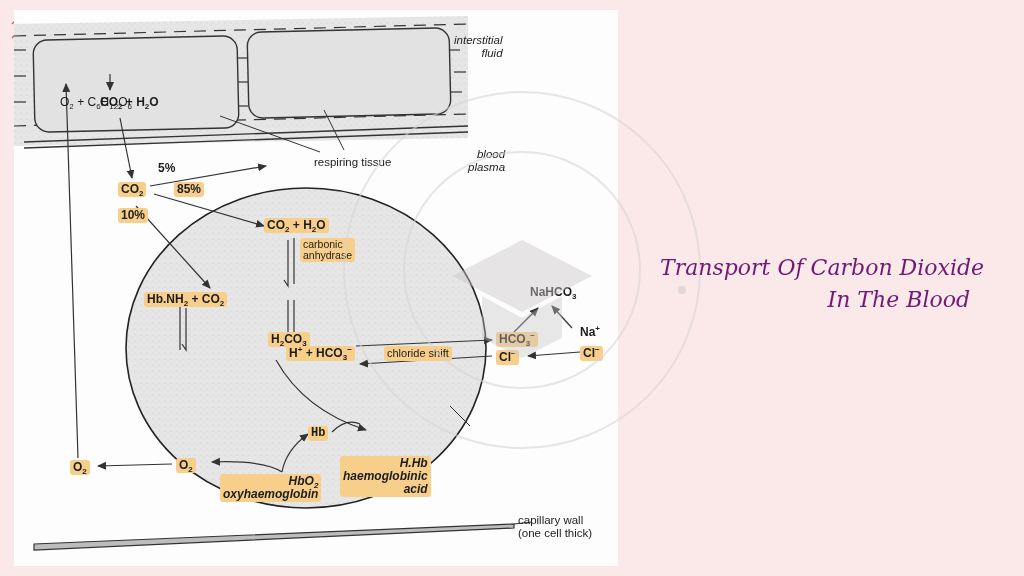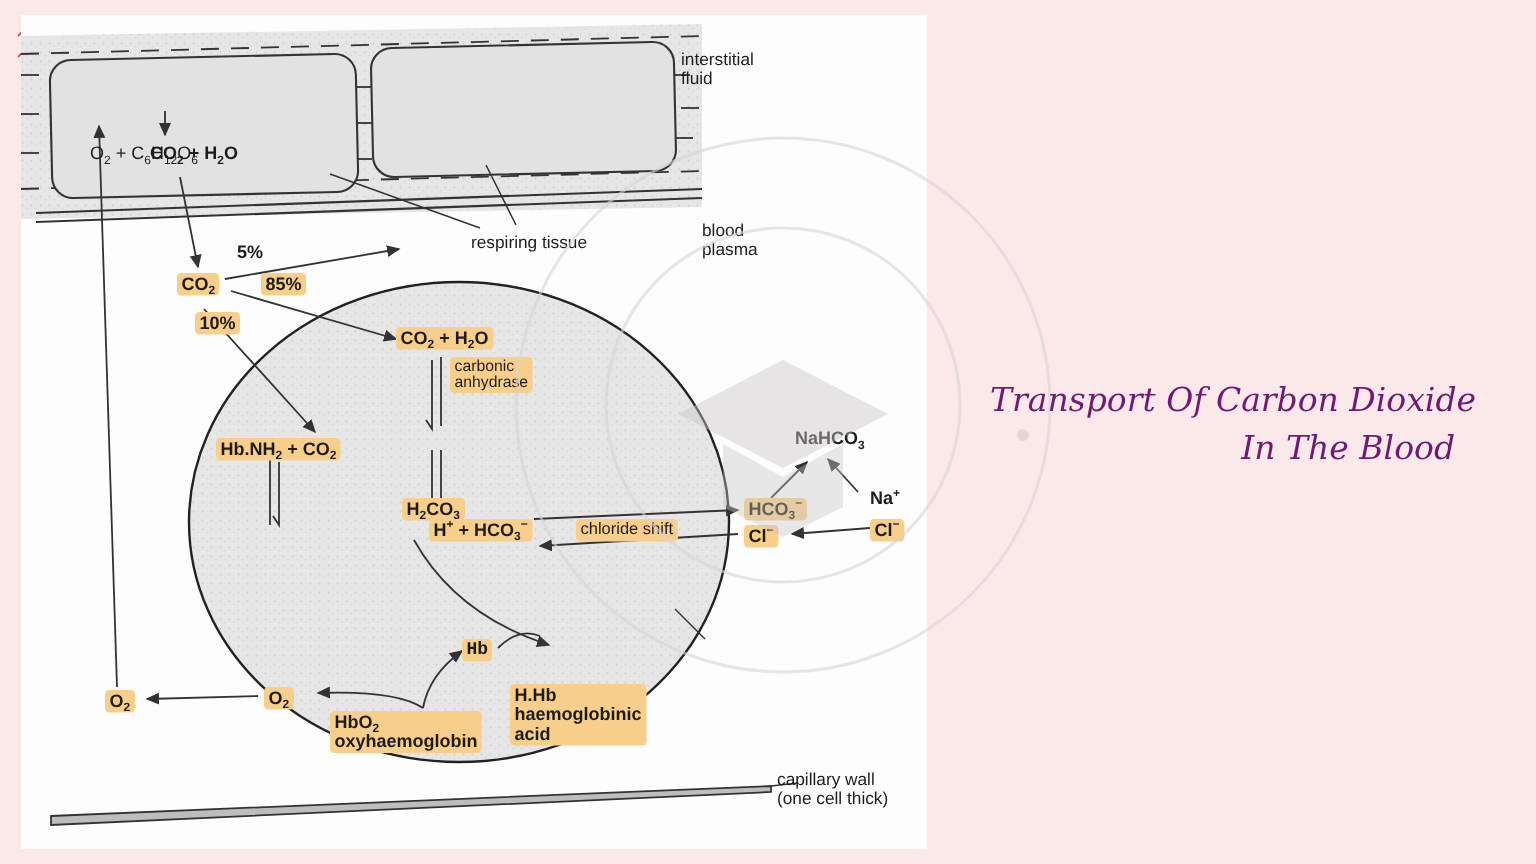--- a/index.html
+++ b/index.html
@@ -1,21 +1,21 @@
 <!DOCTYPE html>
 <html><head>
 <meta charset="utf-8">
 <style>
   html,body{margin:0;padding:0;}
   body{width:1024px;height:576px;background:#fbe9ea;position:relative;overflow:hidden;font-family:"Liberation Sans",sans-serif;}
   .scan{position:absolute;left:14px;top:10px;width:604px;height:556px;background:#fdfdfd;overflow:hidden;}
   .scan svg{position:absolute;left:0;top:0;}
   .lbl{position:absolute;font-family:"Liberation Sans",sans-serif;font-size:12px;color:#1c1c1c;line-height:13px;white-space:nowrap;}
   .hl{background:#f8cf8a;padding:1px 3px;border-radius:3px;}
-  .c{text-align:left;}
+  .c{text-align:right;font-style:italic;}
   sub{font-size:8px;vertical-align:-3px;line-height:0;}
   sup{font-size:8px;vertical-align:5px;line-height:0;}
   .title{position:absolute;font-family:"DejaVu Serif",serif;font-style:italic;color:#701a75;font-size:22px;text-align:right;line-height:32px;white-space:nowrap;}
   .corner{position:absolute;left:6px;top:10px;}
 </style>
 </head>
 <body>
 
 <svg class="corner" width="40" height="40" viewBox="0 0 40 40">
   <line x1="6" y1="14" x2="20" y2="0" stroke="#c4586a" stroke-width="1.2"></line>
@@ -116,21 +116,21 @@
     <span>interstitial</span><br><span>fluid</span>
   </div>
   <div class="lbl" style="left:300px;top:146px;font-size:11.5px;">respiring tissue</div>
   <div class="lbl c" style="left:454px;top:138px;font-size:11.5px;">
     <span>blood</span><br><span>plasma</span>
   </div>
 
   <div class="lbl hl" style="left:104px;top:172px;font-weight:bold;">CO<sub>2</sub></div>
   <div class="lbl" style="left:144px;top:152px;font-weight:bold;">5%</div>
   <div class="lbl hl" style="left:160px;top:172px;font-weight:bold;">85%</div>
-  <div class="lbl hl" style="left:104px;top:198px;font-weight:bold;margin-left:12px;">10%</div>
+  <div class="lbl hl" style="left:104px;top:198px;font-weight:bold;">10%</div>
 
   <div class="lbl hl" style="left:250px;top:208px;font-weight:bold;">CO<sub>2</sub> + H<sub>2</sub>O</div>
   <div class="lbl hl" style="left:286px;top:228px;font-size:10.5px;line-height:11px;">
     <span>carbonic</span><br><span>anhydrase</span>
   </div>
   <div class="lbl hl" style="left:254px;top:274px;font-weight:bold;margin-top:48px;">H<sub>2</sub>CO<sub>3</sub></div>
   <div class="lbl hl" style="left:250px;top:336px;font-weight:bold;margin-left:22px;">H<sup>+</sup> + HCO<sub>3</sub><sup>−</sup></div>
 
   <div class="lbl hl" style="left:130px;top:282px;font-weight:bold;">Hb.NH<sub>2</sub> + CO<sub>2</sub></div>
 

